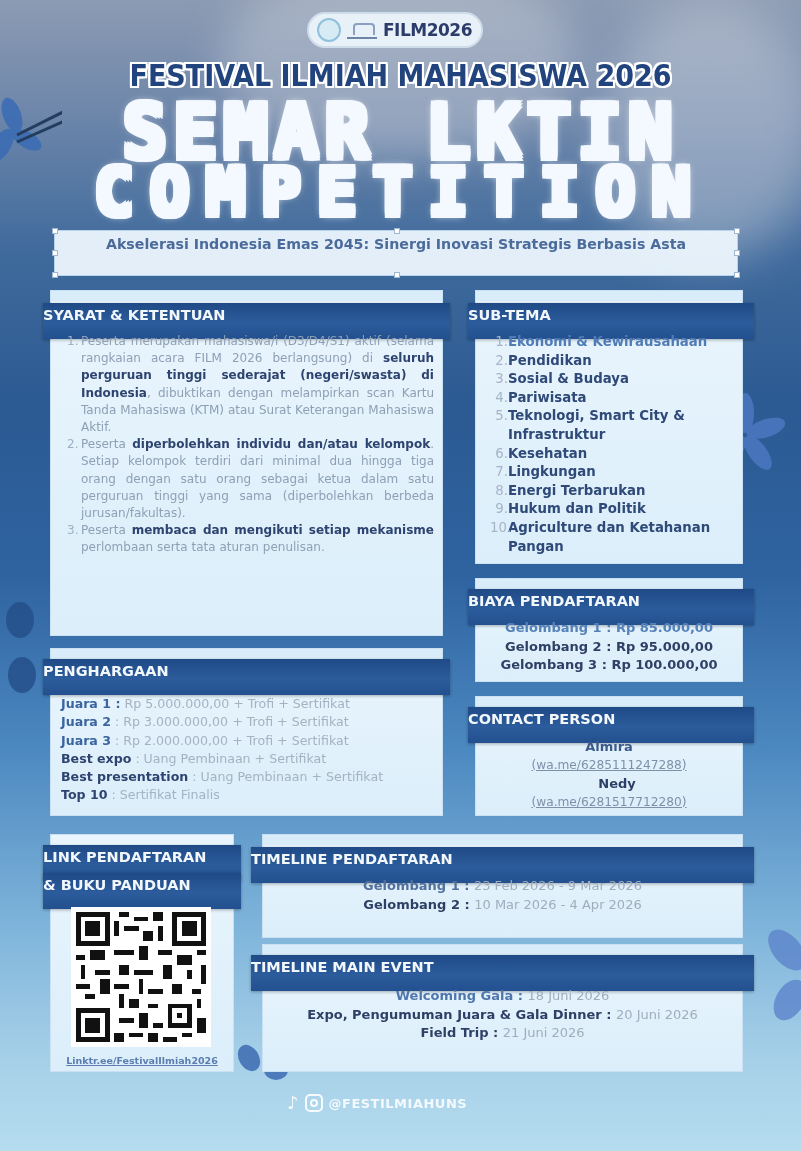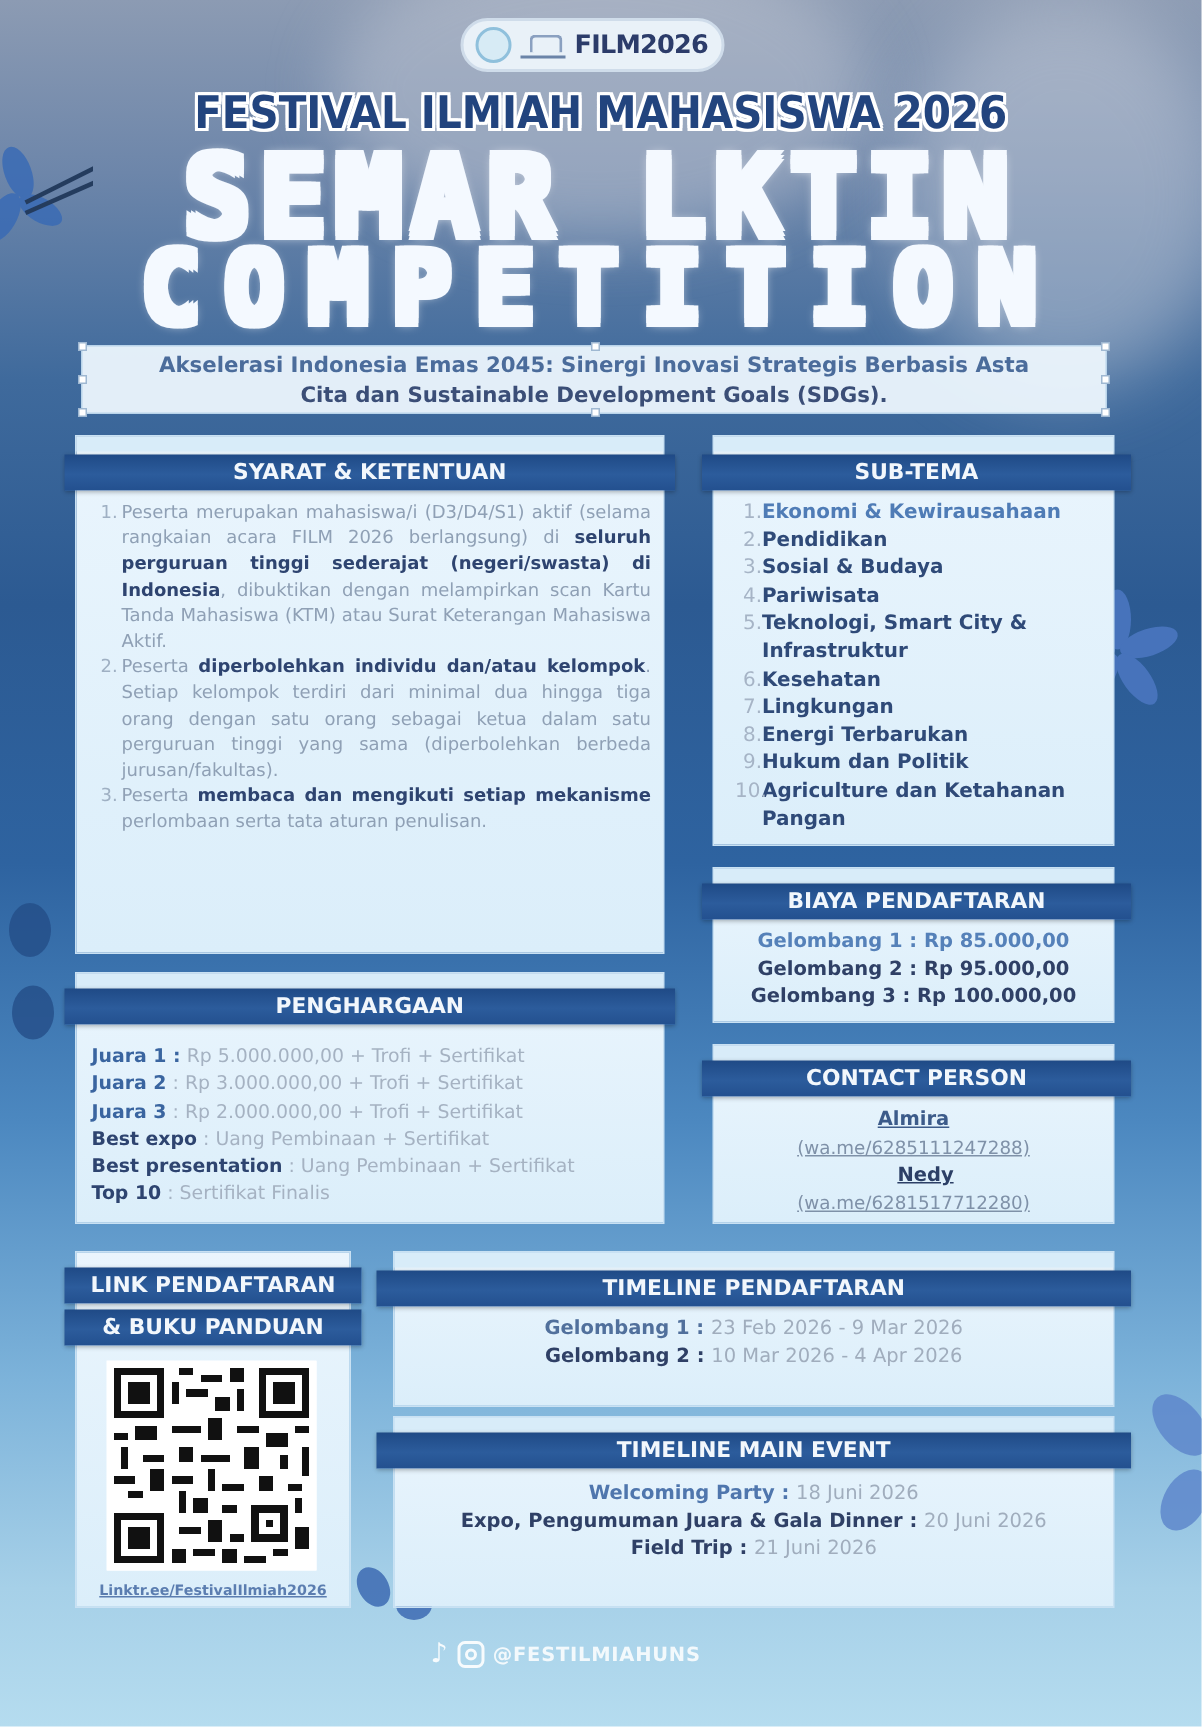--- a/index.html
+++ b/index.html
@@ -49,23 +49,23 @@
   .theme-box .l2 { color: #3b4e77; }
   .handle { position: absolute; width: 6px; height: 6px; background: #fff; border: 1px solid #9fb8d2; }
 
   
   .card {
     position: absolute; background: linear-gradient(180deg, #eaf5fd 0%, #dbeefa 100%);
     border: 1px solid #c9e1f3;
   }
   .card-top { position: absolute; left: 0; right: 0; top: 0; height: 10px; background: #d8ecf9; }
   .card-header {
-    position: absolute; height: 24px;
+    position: absolute; height: 36px;
     background: linear-gradient(180deg, #1f4a86 0%, #2c5c9c 55%, #23508f 100%);
-    color: #f2f7fc; font-weight: 700; font-size: 14.5px; text-align: center; line-height: 24px;
+    color: #f2f7fc; font-weight: 700; font-size: 14.5px; line-height: 24px;
     box-shadow: 0 1px 3px rgba(0,0,0,0.3);
   }
   .card-body { position: absolute; left: 0; right: 0; }
 
   .syarat-list { font-size: 12px; line-height: 17.2px; color: #8fa0b5; text-align: justify; }
   .syarat-list li { list-style: none; position: relative; padding-left: 30px; padding-right: 8px; }
   .syarat-list .num { position: absolute; left: 16px; top: 0; color: #9fb0c3; }
   .syarat-list b { color: #2e4470; font-weight: 700; }
 
   .subtema-list { font-size: 13.3px; line-height: 18.6px; font-weight: 700; color: #2f4a78; }
@@ -74,21 +74,21 @@
   .subtema-list li:first-child { color: #4f7cb6; }
 
   .center-lines { text-align: center; font-size: 13px; line-height: 18.5px; font-weight: 700; color: #2f4066; }
   .center-lines .muted { font-weight: 400; color: #a0adbd; }
   .biaya .l0 { color: #5581b9; }
 
   .prize-list { font-size: 12.6px; line-height: 18.3px; color: #a5b2c2; padding-left: 10px; }
   .prize-list b { color: #2e4470; font-weight: 700; text-align: center; }
   .prize-list div:nth-child(-n+3) b { color: #3a65a0; }
 
-  .contact .name { font-weight: 700; color: #3c5b8a; font-size: 13px; line-height: 20px; text-decoration: underline; }
+  .contact .name { font-weight: 700; color: #3c5b8a; font-size: 13px; line-height: 20px; }
   .contact .name.n2 { color: #2c3f66; padding-left: 16px; }
   .contact .link { color: #7f91a8; font-size: 12.2px; line-height: 17px; text-decoration: underline; }
 
   .qr {
     position: absolute; left: 20px; top: 72px; width: 140px; height: 140px; background: #fff;
   }
   .qr-link { position: absolute; left: 0; right: 0; top: 220px; text-align: center; font-size: 9.5px; font-weight: 700; color: #5b7db0; text-decoration: underline; }
 
   .social { position: absolute; left: 287px; top: 1094px; display: flex; align-items: center; gap: 6px; color: rgba(255,255,255,0.9); }
   .social .handle-text { font-weight: 700; font-size: 13px; letter-spacing: 0.5px; color: rgba(255,255,255,0.85); }
@@ -146,21 +146,20 @@
     <div class="logo-mark"></div>
     <span class="logo-text">FILM2026</span>
   </div>
 
   <div class="title-1">FESTIVAL ILMIAH MAHASISWA 2026</div>
   <div class="title-big title-2"><span>SEMAR LKTIN</span></div>
   <div class="title-big title-3"><span>COMPETITION</span></div>
 
   <div class="theme-box">
     <div>Akselerasi Indonesia Emas 2045: Sinergi Inovasi Strategis Berbasis Asta</div>
-    <div class="l2">Cita dan Sustainable Development Goals (SDGs).</div>
     <span class="handle" style="left:-3px;top:-3px"></span>
     <span class="handle" style="left:339px;top:-3px"></span>
     <span class="handle" style="right:-3px;top:-3px"></span>
     <span class="handle" style="left:-3px;top:19px"></span>
     <span class="handle" style="right:-3px;top:19px"></span>
     <span class="handle" style="left:-3px;bottom:-3px"></span>
     <span class="handle" style="left:339px;bottom:-3px"></span>
     <span class="handle" style="right:-3px;bottom:-3px"></span>
   </div>
 
@@ -296,21 +295,21 @@
     <div class="card-body center-lines" style="top:42px">
       <div><span style="color:#51709c">Gelombang 1 : </span><span class="muted">23 Feb 2026 - 9 Mar 2026</span></div>
       <div><span>Gelombang 2 : </span><span class="muted">10 Mar 2026 - 4 Apr 2026</span></div>
     </div>
   </div>
 
   <div class="card" style="left:262px;top:944px;width:481px;height:128px">
     <div class="card-top"></div>
     <div class="card-header" style="left:-12px;right:-12px;top:10px">TIMELINE MAIN EVENT</div>
     <div class="card-body center-lines" style="top:42px">
-      <div><span style="color:#4f76ad">Welcoming Party : </span><span class="muted">18 Juni 2026</span></div>
+      <div><span style="color:#4f76ad">Welcoming Gala : </span><span class="muted">18 Juni 2026</span></div>
       <div><span>Expo, Pengumuman Juara &amp; Gala Dinner : </span><span class="muted">20 Juni 2026</span></div>
       <div><span>Field Trip : </span><span class="muted">21 Juni 2026</span></div>
     </div>
   </div>
 
   <div class="social">
     <span style="font-size:18px;font-weight:700;line-height:18px">♪</span>
     <span class="ig"></span>
     <span class="handle-text">@FESTILMIAHUNS</span>
   </div>

